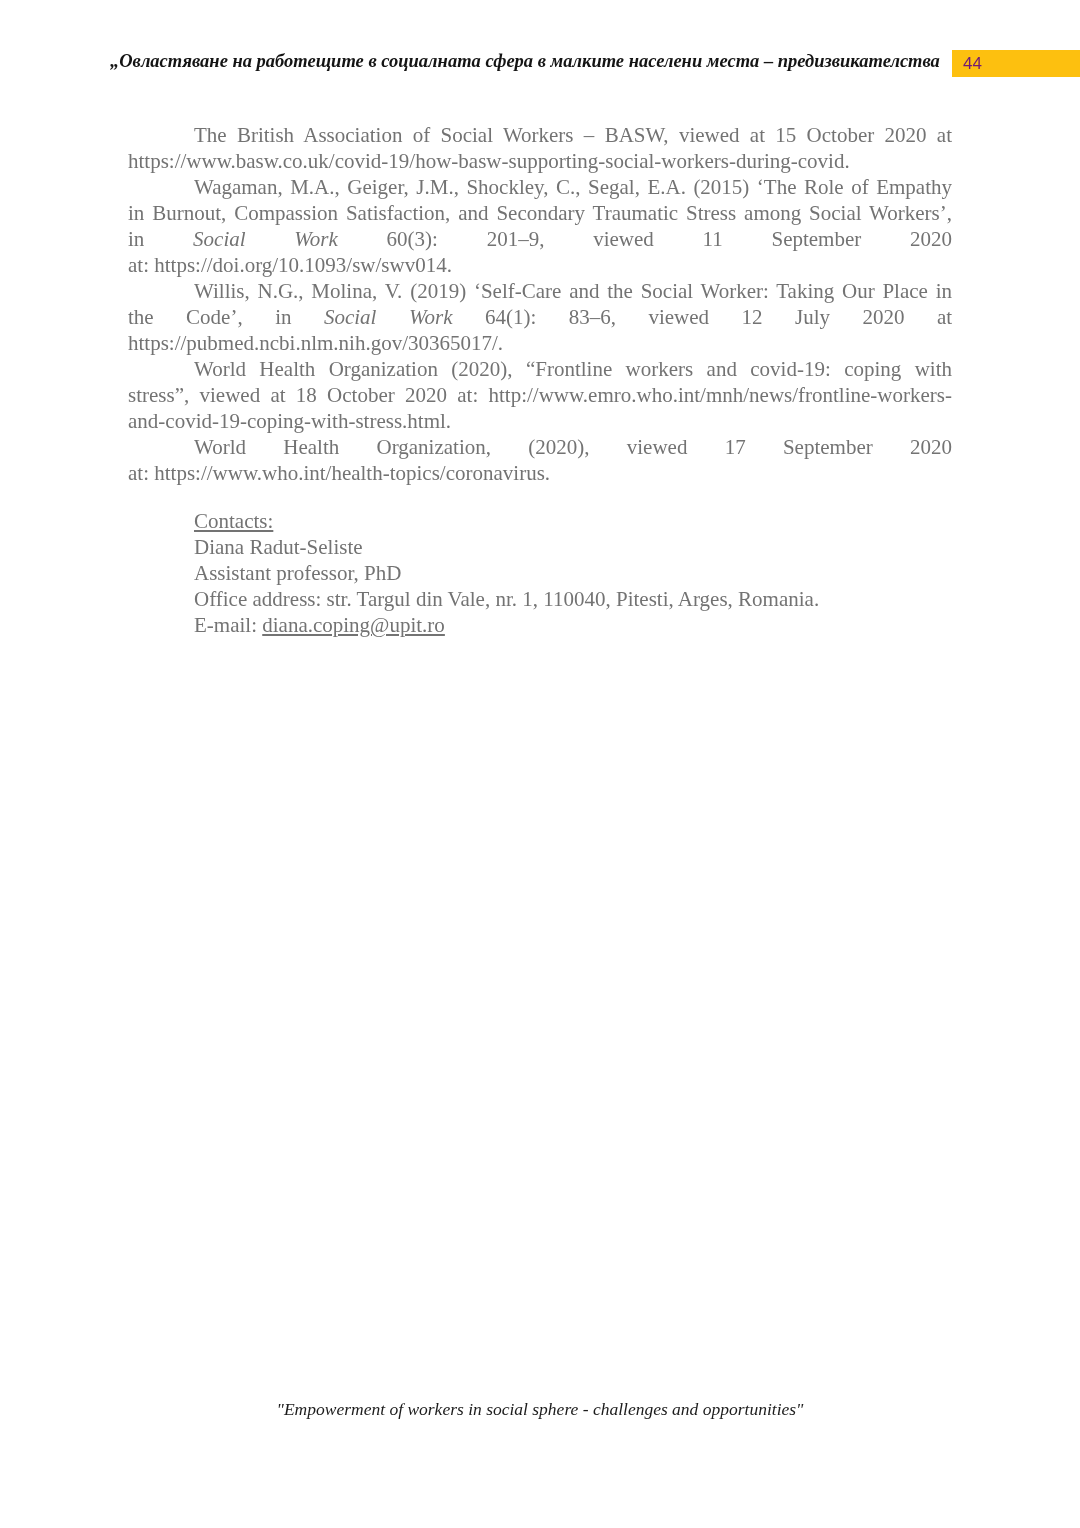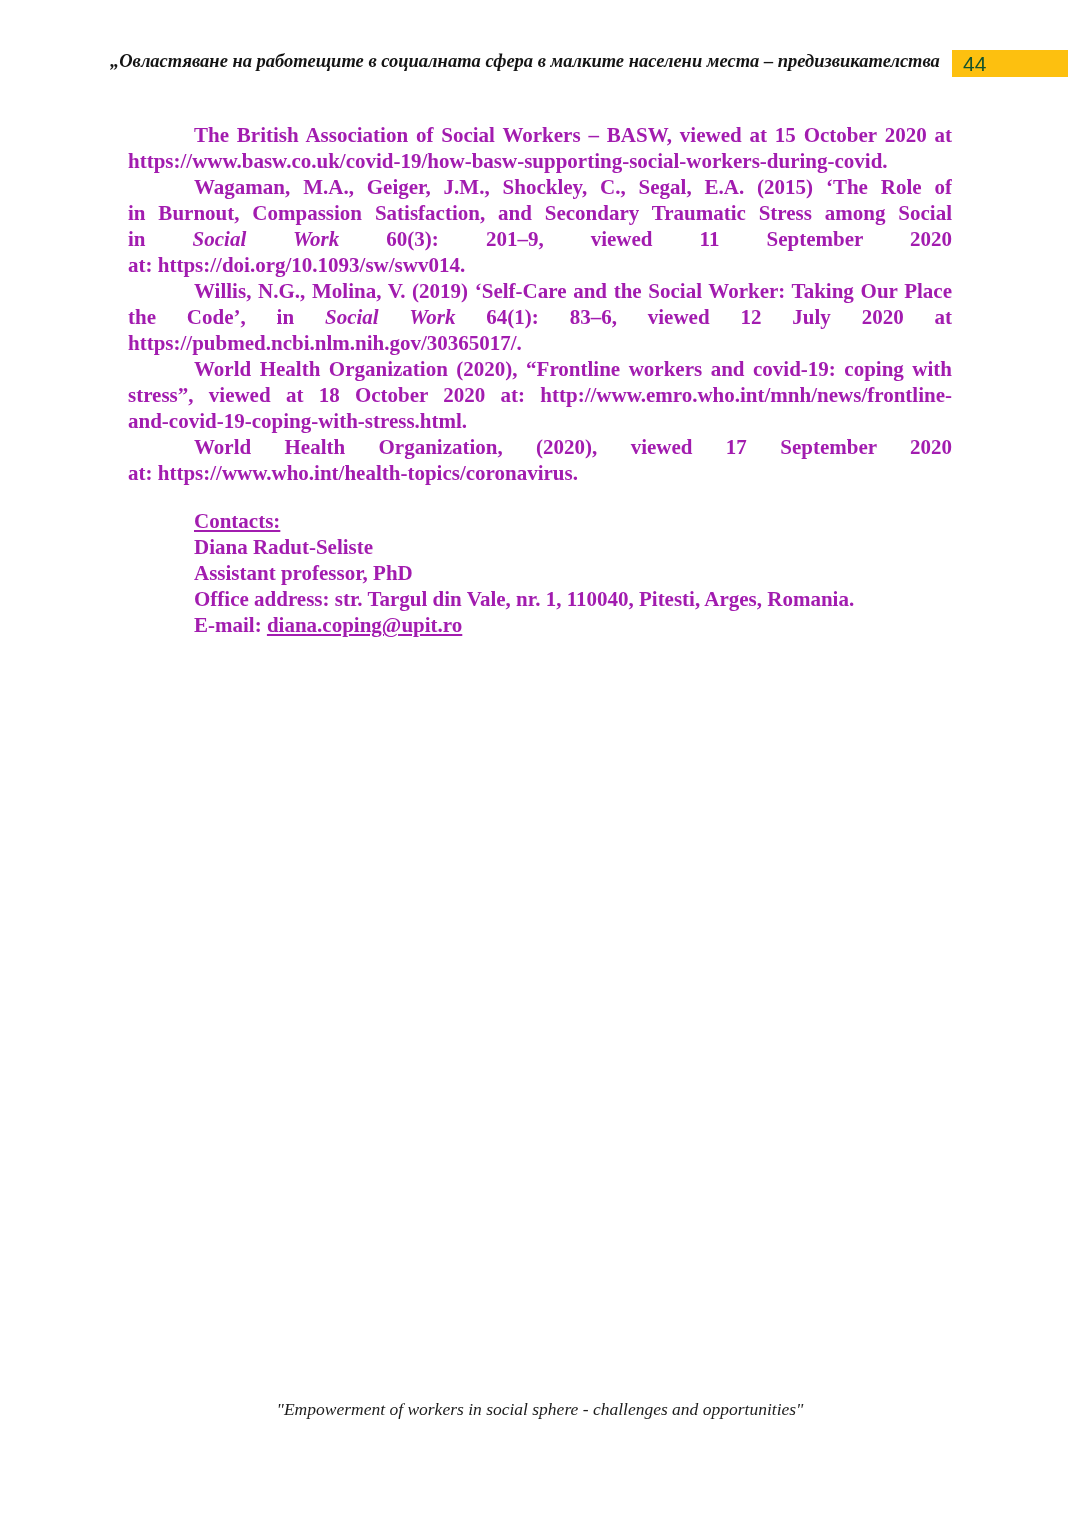--- a/index.html
+++ b/index.html
@@ -23,40 +23,39 @@
     font-weight: 700;
     font-size: 18.5px;
     line-height: 22px;
     color: #141414;
     font-family: Liberation Serif, serif;
   }
   .page-number-box {
     position: absolute;
     left: 952px;
     top: 50px;
-    width: 116px;
+    width: 128px;
     height: 27px;
     background: #FDC00F;
     box-sizing: border-box;
     padding-left: 11px;
     font-family: "Liberation Sans", sans-serif;
-    font-size: 21px;
+    font-size: 17px;
     line-height: 27px;
-    color: #14532d;
+    color: #701a75;
   }
   
   .doc-body {
     position: absolute;
     left: 128px;
     top: 122px;
     width: 824px;
     font-size: 21px;
     line-height: 26px;
-    color: #a21caf;
-    font-weight: bold;
+    color: #737373;
   }
   .line {
     text-align: justify;
     text-align-last: justify;
     height: 26px;
     overflow: hidden;
   }
   .line.end { text-align-last: left; }
   .line.indent { padding-left: 66px; }
   .it { font-style: italic; margin-top: 34px; }

